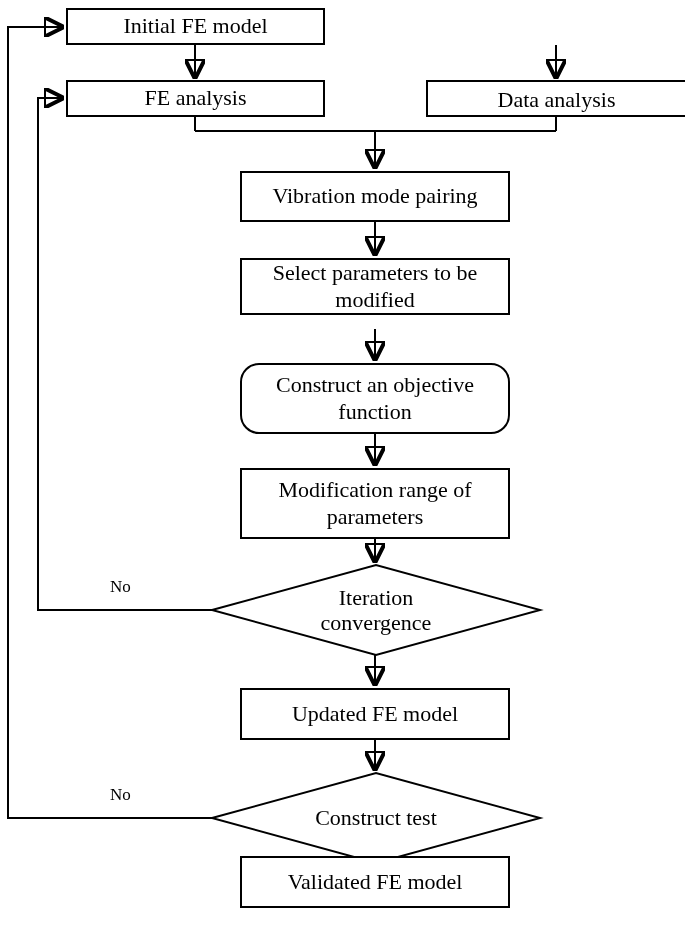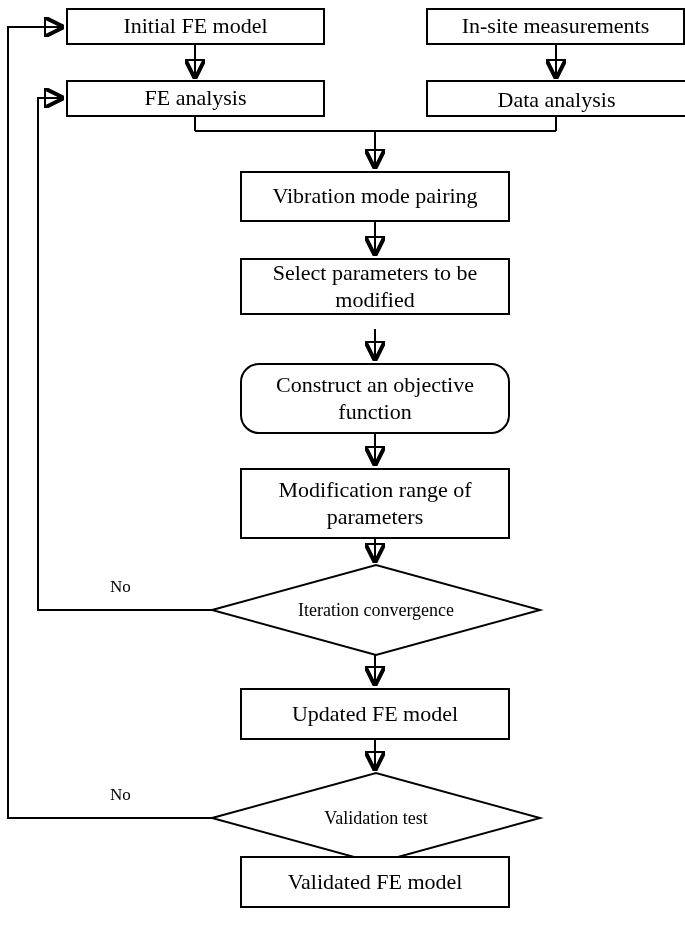--- a/index.html
+++ b/index.html
@@ -41,21 +41,21 @@
     font-size: 22px;
     line-height: 1.2;
     padding: 2px 16px;
   }
   .dlabel {
     position: absolute;
     display: flex;
     align-items: center;
     justify-content: center;
     text-align: center;
-    font-size: 18px;
+    font-size: 22px;
     line-height: 1.15;
   }
   .no-label {
     position: absolute;
     font-size: 17px;
   }
 </style>
 </head>
 <body>
 
@@ -90,23 +90,20 @@
     <polyline points="212,818 8,818 8,27 64,27" marker-end="url(#arrow)"></polyline>
 
     <polygon class="diamond" points="212,610 376,565 540,610 376,655"></polygon>
     <polygon class="diamond" points="212,818 376,773 540,818 376,863"></polygon>
   </svg>
 
   <div class="box" style="left:66px; top:8px; width:259px; height:37px;">
     <span>Initial FE model</span>
   </div>
 
-  <div class="box" style="left:426px; top:8px; width:259px; height:37px;">
-    <span>In-site measurements</span>
-  </div>
 
   <div class="box" style="left:66px; top:80px; width:259px; height:37px;">
     <span>FE analysis</span>
   </div>
 
   <div class="box" style="left:426px; top:80px; width:261px; height:37px;align-items:flex-end;">
     <span>Data analysis</span>
   </div>
 
   <div class="box" style="left:240px; top:171px; width:270px; height:51px;">
@@ -131,20 +128,20 @@
 
   <div class="box" style="left:240px; top:856px; width:270px; height:52px;">
     <span>Validated FE model</span>
   </div>
 
   <div class="dlabel" style="left:291px; top:565px; width:170px; height:90px;">
     <span>Iteration convergence</span>
   </div>
 
   <div class="dlabel" style="left:276px; top:773px; width:200px; height:90px;">
-    <span>Validation test</span>
+    <span>Construct test</span>
   </div>
 
   <div class="no-label" style="left:110px; top:577px;">No</div>
 
   <div class="no-label" style="left:110px; top:785px;">No</div>
 
 </div>
 
 </body></html>

